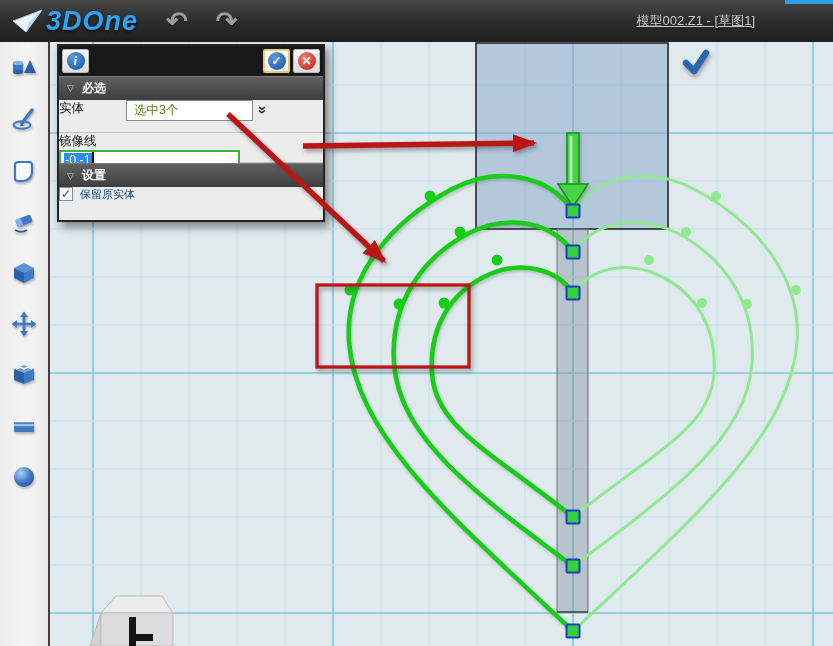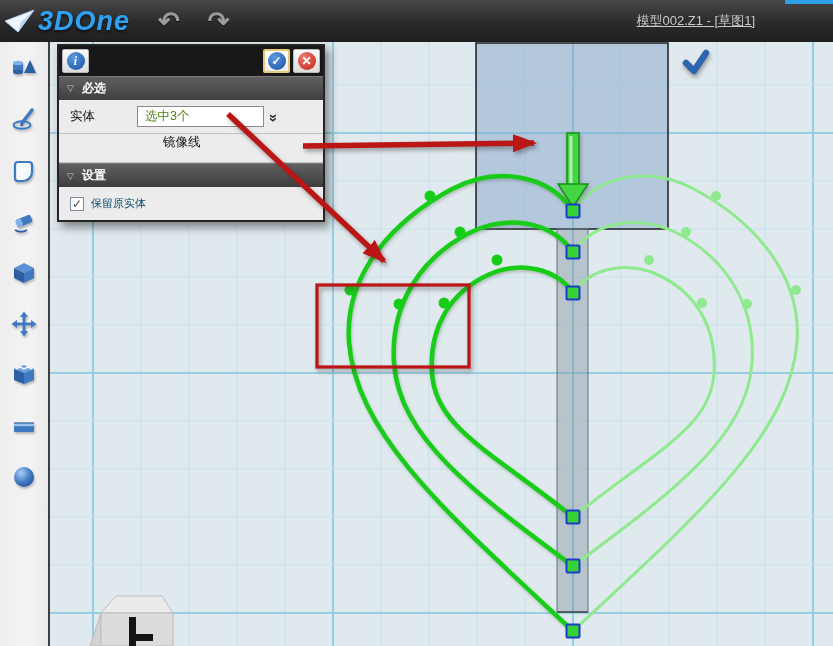--- a/index.html
+++ b/index.html
@@ -4,21 +4,21 @@
 <style>
   * { margin:0; padding:0; box-sizing:border-box; }
   html,body { width:833px; height:646px; overflow:hidden; }
   body { font-family:"Liberation Sans", sans-serif; }
   .app { position:relative; width:833px; height:646px; background:#e0e9ed; overflow:hidden; }
 
   
   .titlebar { position:absolute; left:0; top:0; width:833px; height:42px;
     background:linear-gradient(#474747,#2a2a2a 55%,#1f1f1f);
     display:flex; align-items:center; }
-  .logo-wrap { display:flex; align-items:center; gap:2px; padding-left:4px; }
+  .logo-wrap { display:flex; align-items:center; gap:2px; padding-left:12px; }
   .logo-text { font-size:27px; font-weight:bold; font-style:italic; color:#2da2f5;
     letter-spacing:1px; text-shadow:0 2px 3px rgba(0,0,0,.6); }
   .histbtn { background:none; border:none; color:#9b9b9b; font-size:26px; line-height:26px;
     font-weight:bold; margin-left:28px; cursor:pointer; text-shadow:0 1px 1px rgba(0,0,0,.7); }
   .doc-title { position:absolute; right:78px; top:0; height:42px; display:flex; align-items:center;
     color:#c9c9c9; font-size:13px;text-decoration:underline; }
   .corner-strip { position:absolute; right:0; top:0; width:48px; height:4px; background:#2b9fe8; }
 
   
   .sidebar { position:absolute; left:0; top:42px; width:48px; height:604px;
@@ -43,21 +43,21 @@
   .circ { width:18px; height:18px; border-radius:50%; color:#fff; font-size:12px; font-weight:bold;
     display:flex; align-items:center; justify-content:center; line-height:1; }
   .circ.blue { background:radial-gradient(circle at 35% 30%, #5c9ae0, #2a66b2 70%); }
   .circ.red  { background:radial-gradient(circle at 35% 30%, #ef7a72, #cf3b30 70%); }
   .circ.info { font-style:italic; font-family:"Liberation Serif", serif; }
   .tspacer { flex:1; }
   .dlg-section { height:24px; background:linear-gradient(#606060,#3e3e3e);
     color:#ffffff; font-size:12px; font-weight:bold; display:flex; align-items:center;
     padding-left:8px; gap:8px; border-top:1px solid #7a7a7a; }
   .tri { color:#c9c9c9; font-size:9px; font-weight:normal; }
-  .dlg-row { display:flex; align-items:center; padding-left:11px; background:#ececec;
+  .dlg-row { display:flex; align-items:flex-start; padding-left:0; background:#ececec;
     border-bottom:1px solid #c2c2c2; }
   .row-entity { height:34px; }
   .row-mirror { height:30px;flex-direction:column; }
   .row-check  { height:33px; border-bottom:none; }
   .dlg-label { width:67px; font-size:12.5px; color:#101010; }
   .dropdown { width:127px; height:21px; background:#ffffff; border:1px solid #8a8a8a;
     font-size:12.5px; color:#4d7c0f; display:flex; align-items:center; padding-left:7px; cursor:pointer; }
   .dbl-chev { margin-left:8px; color:#2b2b2b; font-size:15px; font-weight:bold;
     transform:rotate(90deg); letter-spacing:-3px; cursor:pointer; }
   .mirror-input { width:181px; height:23px; background:#ffffff; border:2px solid #3cb43c;
@@ -270,20 +270,24 @@
     <div class="dlg-row row-entity">
       <span class="dlg-label">实体</span>
       <div class="dropdown">
         <span>选中3个</span>
       </div>
       <span class="dbl-chev">»</span>
     </div>
 
     <div class="dlg-row row-mirror">
       <span class="dlg-label">镜像线</span>
+      <div class="mirror-input">
+        <span class="seltext">-0,-1</span>
+        <span class="caret"></span>
+      </div>
     </div>
 
     <div class="dlg-section">
       <span class="tri">▽</span>
       <span>设置</span>
     </div>
 
     <div class="dlg-row row-check">
       <span class="checkbox">✓</span>
       <span class="chk-label">保留原实体</span>

